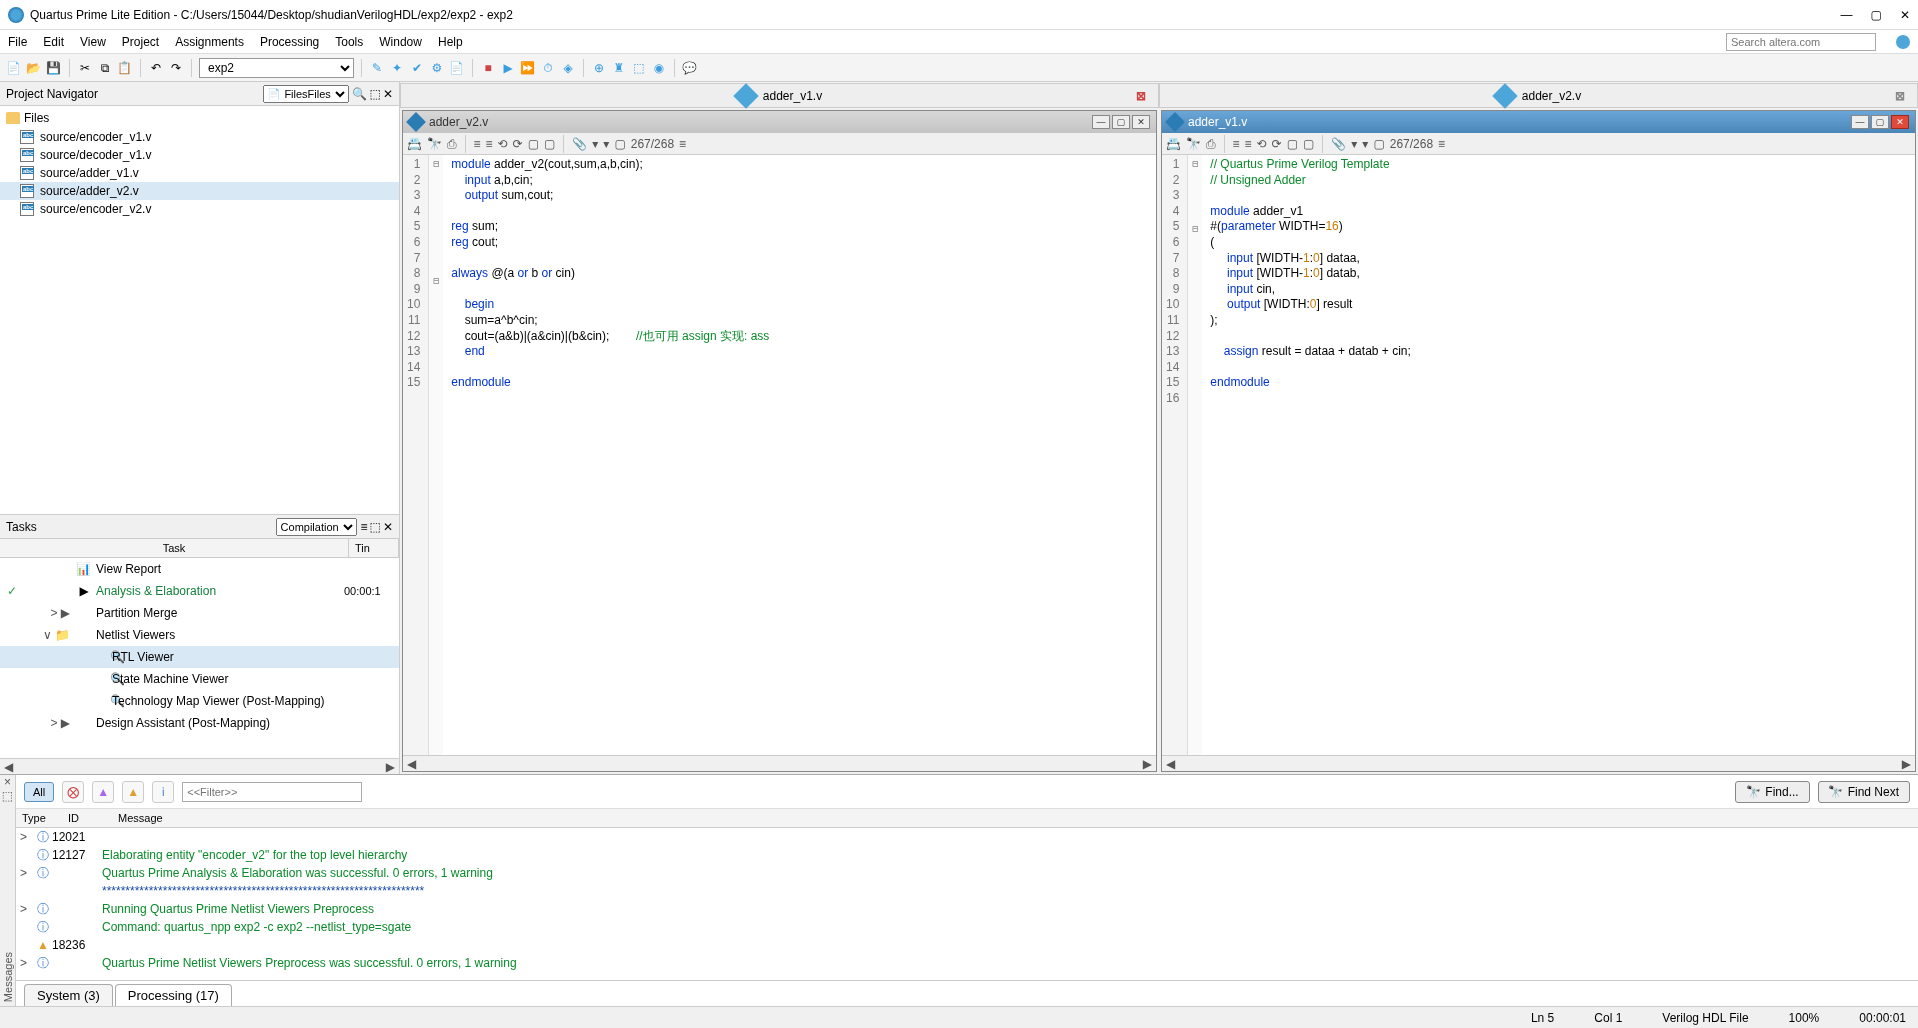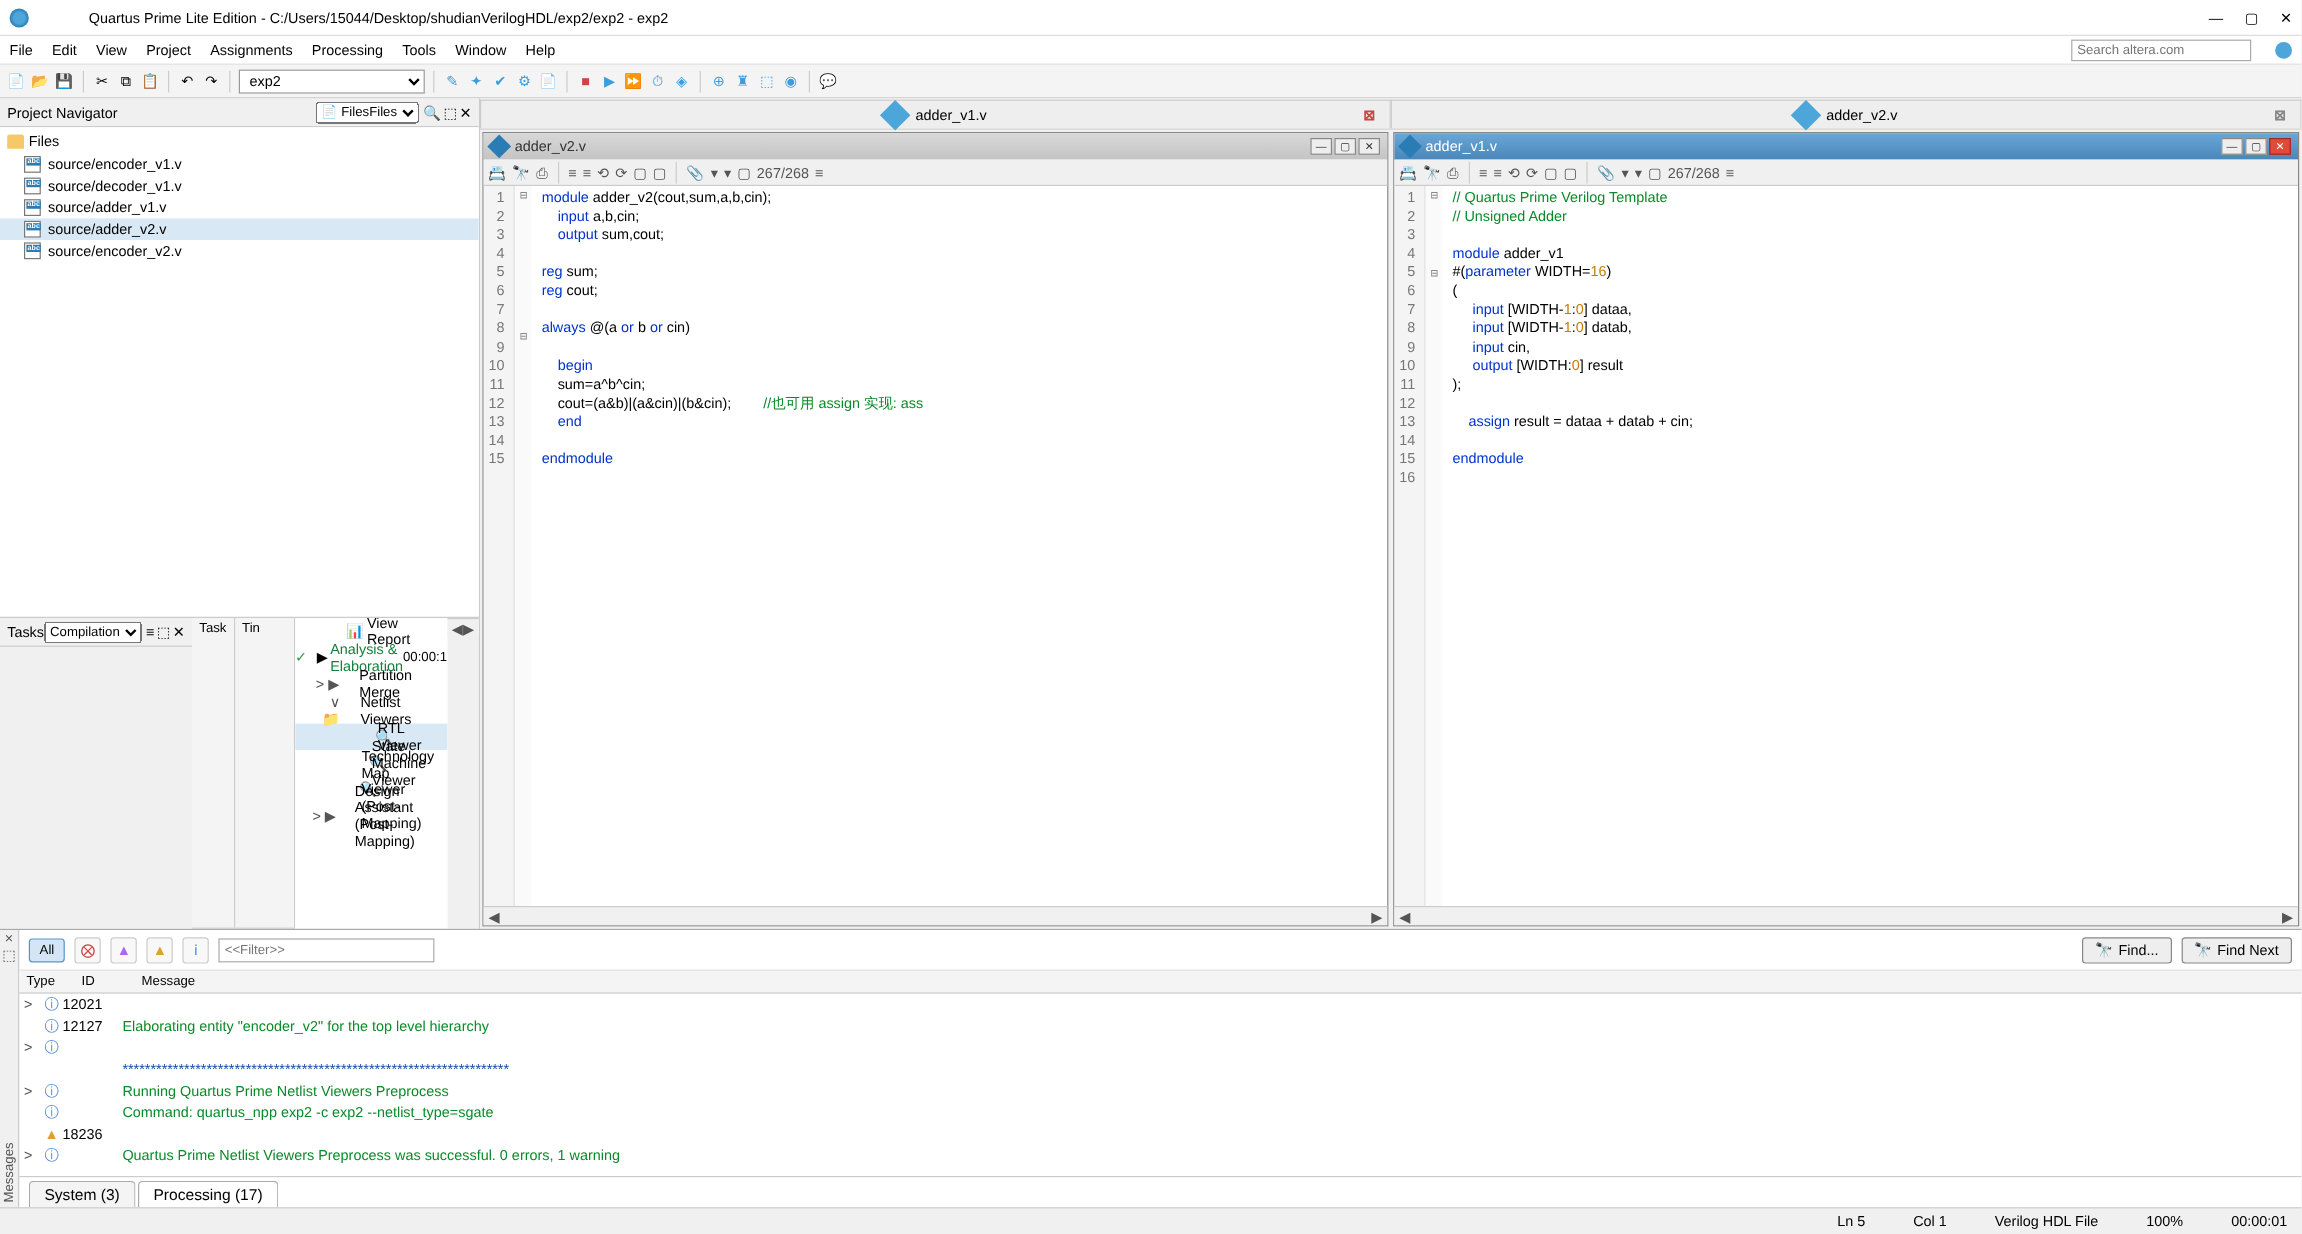--- a/index.html
+++ b/index.html
@@ -1,19 +1,19 @@
 <!DOCTYPE html>
 <html><head>
 <meta charset="utf-8">
 <style>
 * { margin: 0; padding: 0; box-sizing: border-box; font-family: "Segoe UI", Tahoma, sans-serif; font-size: 12px; }
 body { background: #f0f0f0; width: 1918px; height: 1028px; overflow: hidden; display: flex; flex-direction: column; }
 .titlebar { height: 30px; background: #fff; display: flex; align-items: center; padding: 0 8px; border-bottom: 1px solid #ddd; }
 .titlebar .app-icon { width: 16px; height: 16px; background: radial-gradient(circle, #4da6d9 40%, #2a7cb5 70%); border-radius: 50%; margin-right: 6px; }
-.titlebar .title { flex: 1; font-size: 12px; margin-left: 44px; }
+.titlebar .title { flex: 1; font-size: 12px; }
 .titlebar .win-controls { display: flex; gap: 18px; font-size: 14px; }
 .titlebar .win-controls span { cursor: pointer; }
 .menubar { height: 24px; background: #fff; display: flex; align-items: center; padding: 0 8px; gap: 16px; border-bottom: 1px solid #ddd; }
 .menubar .menu-item { cursor: pointer; text-align: center; }
 .menubar .search-box { margin-left: auto; width: 150px; height: 18px; border: 1px solid #aaa; padding: 0 4px; font-size: 11px; }
 .menubar .help-dot { width: 14px; height: 14px; background: #4da6d9; border-radius: 50%; margin-left: 4px; }
 .toolbar { height: 28px; background: #f4f4f4; border-bottom: 1px solid #ccc; display: flex; align-items: center; padding: 0 6px; gap: 4px; }
 .tb-icon { width: 16px; height: 16px; display: inline-flex; align-items: center; justify-content: center; font-size: 12px; cursor: pointer; }
 .tb-sep { width: 1px; height: 18px; background: #ccc; margin: 0 3px; }
 .proj-select { width: 155px; height: 20px; border: 1px solid #999; background: #fff; padding: 0 4px; }
@@ -23,21 +23,21 @@
 .panel-header .title { flex: 1; }
 .panel-header select { height: 18px; font-size: 11px; }
 .panel-header .btns { display: flex; gap: 2px; margin-left: 4px; font-size: 10px; }
 .file-list { flex: 1; background: #fff; overflow-y: auto; padding-top: 2px; }
 .file-folder-row { padding: 3px 6px; display: flex; align-items: center; gap: 4px; }
 .folder-icon { width: 14px; height: 12px; background: #f5c868; border-radius: 2px 2px 0 0; display: inline-block; }
 .file-row { padding: 2px 20px; display: flex; align-items: center; gap: 6px; cursor: pointer; }
 .file-row.selected { background: #d9e8f5; }
 .file-icon { width: 14px; height: 14px; background: #fff; border: 1px solid #777; position: relative; display: inline-flex; align-items: center; justify-content: center; font-size: 7px; color: #2a7cb5; font-weight: bold; }
 .file-icon::before { content: "abc"; background:#2a7cb5; color:#fff; font-size:6px; padding:0 1px; position:absolute; top:1px; left:1px; }
-.tasks-panel { height: 260px; display: flex; flex-direction: row; border-top: 1px solid #ccc; }
+.tasks-panel { height: 260px; display: flex; flex-direction: column; border-top: 1px solid #ccc; }
 .task-head-row { display: flex; background: #f4f4f4; border-bottom: 1px solid #ccc; }
 .task-head-row div { padding: 3px 6px; border-right: 1px solid #ccc; font-size: 11px; }
 .task-col-task { flex: 1; text-align: center; }
 .task-col-time { width: 50px; }
 .task-list { flex: 1; background: #fff; overflow-y: auto; }
 .task-row { display: flex; align-items: center; height: 22px; }
 .task-row .status { width: 24px; text-align: center; color: #2a9d3e; }
 .task-row .tree { width: 50px; text-align: right; padding-right: 4px; color: #555; }
 .task-row .icon { width: 20px; text-align: center; }
 .task-row .label { flex: 1; padding-left: 2px; }
@@ -437,20 +437,21 @@
         <div class="msg-row green">
           <span class="tree-toggle"></span>
           <span class="sev sev-info">ⓘ</span>
           <span class="id">12127</span>
           <span class="text">Elaborating entity "encoder_v2" for the top level hierarchy</span>
         </div>
         <div class="msg-row green">
           <span class="tree-toggle">&gt;</span>
           <span class="sev sev-info">ⓘ</span>
           <span class="id"></span>
+          <span class="text">Quartus Prime Analysis &amp; Elaboration was successful. 0 errors, 1 warning</span>
         </div>
         <div class="msg-row blue">
           <span class="tree-toggle"></span>
           <span class="sev"></span>
           <span class="id"></span>
           <span class="text">*********************************************************************</span>
         </div>
         <div class="msg-row green">
           <span class="tree-toggle">&gt;</span>
           <span class="sev sev-info">ⓘ</span>

